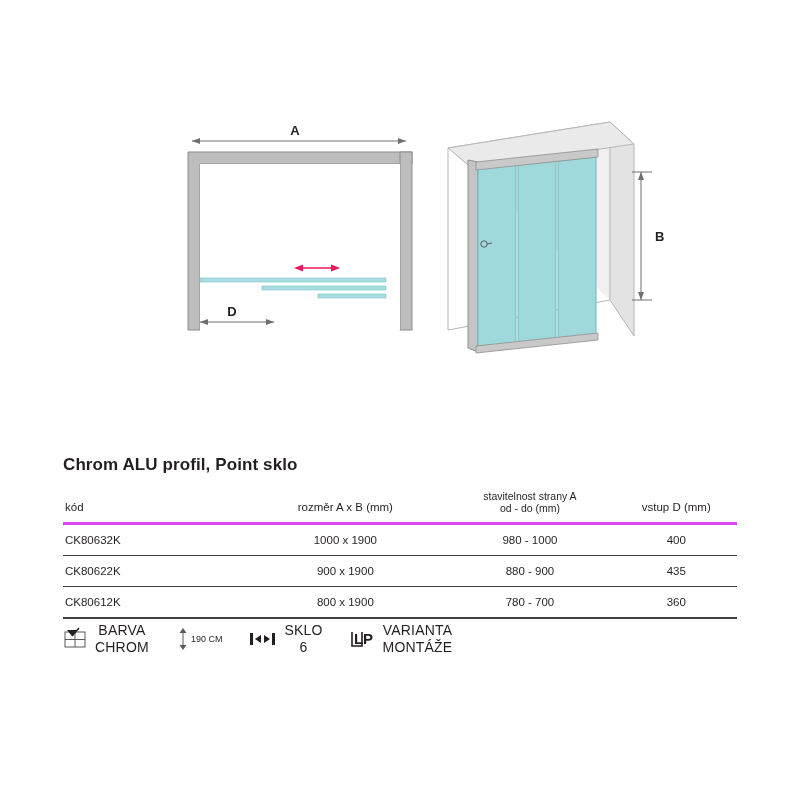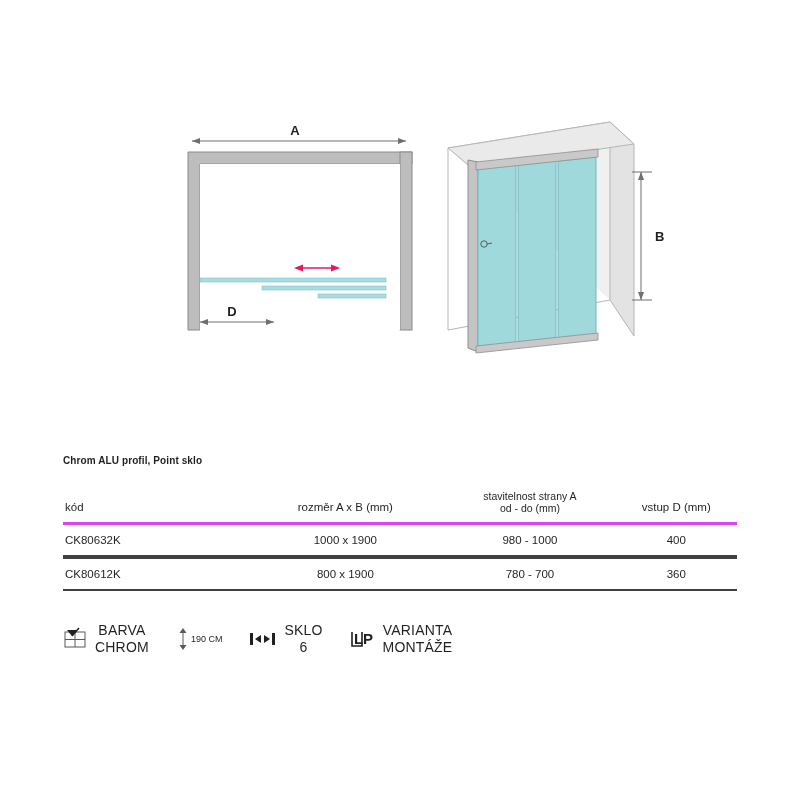--- a/index.html
+++ b/index.html
@@ -24,21 +24,21 @@
     width: 800px;
     height: 430px;
   }
   .diagram svg { display: block; }
 
   
   .product-title {
     position: absolute;
     left: 63px;
     top: 455px;
-    font-size: 10px;
+    font-size: 17px;
     font-weight: bold;
     letter-spacing: 0.1px;
     color: #231f20;
   }
 
   
   .spec-table {
     position: absolute;
     left: 63px;
     top: 484px;
@@ -49,21 +49,21 @@
   .spec-table th {
     font-weight: normal;
     color: #231f20;
     padding: 6px 4px 8px 4px;
     vertical-align: bottom;
     border-bottom: 3px solid #d946ef;
     line-height: 1.15;
   }
   .spec-table td {
     padding: 9px 4px;
-    border-bottom: 4px solid #404040;
+    border-bottom: 1px solid #404040;
     color: #231f20;
   }
   .spec-table tbody tr:last-child td {
     border-bottom: 2px solid #404040;
   }
   .col-code   { width: 185px; text-align: left; padding-left: 2px !important; }
   .col-size   { width: 200px; text-align: center; }
   .col-adjust { width: 170px; text-align: center; }
   .col-entry  { width: 119px; text-align: center; }
 
@@ -186,20 +186,26 @@
     </tr>
   </thead>
   <tbody>
     <tr>
       <td class="col-code">CK80632K</td>
       <td class="col-size">1000 x 1900</td>
       <td class="col-adjust">980 - 1000</td>
       <td class="col-entry">400</td>
     </tr>
     <tr>
+      <td class="col-code">CK80622K</td>
+      <td class="col-size">900 x 1900</td>
+      <td class="col-adjust">880 - 900</td>
+      <td class="col-entry">435</td>
+    </tr>
+    <tr>
       <td class="col-code">CK80612K</td>
       <td class="col-size">800 x 1900</td>
       <td class="col-adjust">780 - 700</td>
       <td class="col-entry">360</td>
     </tr>
   </tbody>
 </table>
 
 <div class="legend">
 

